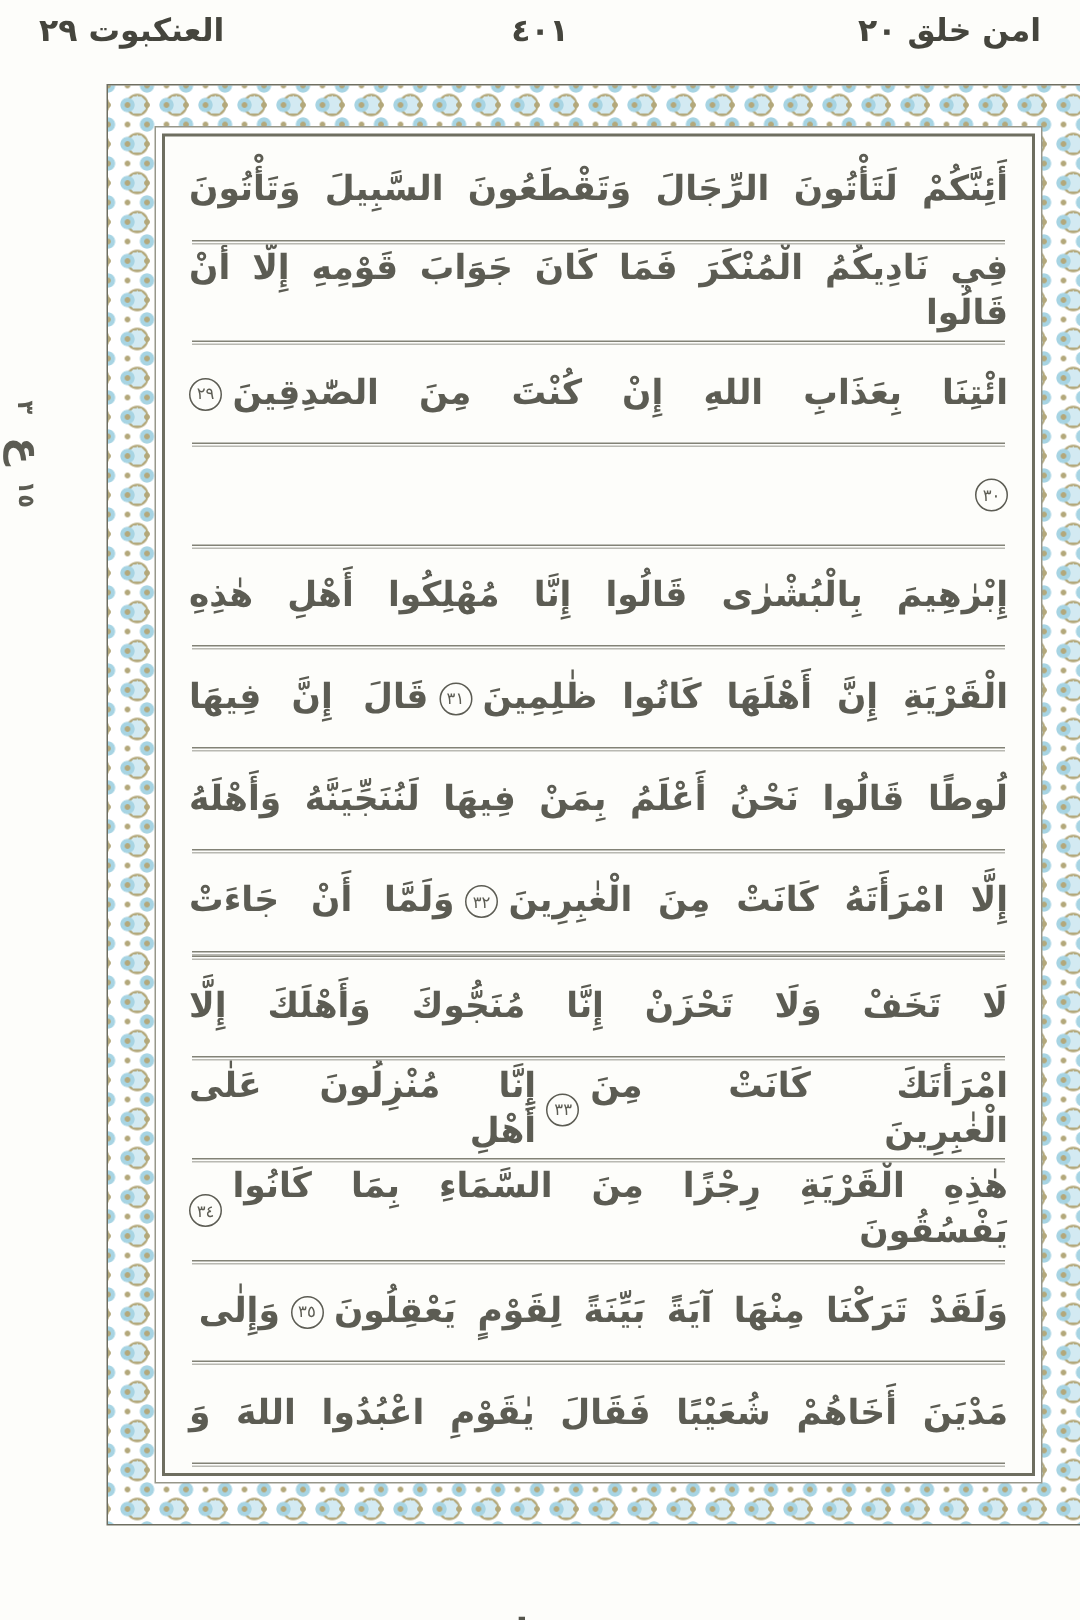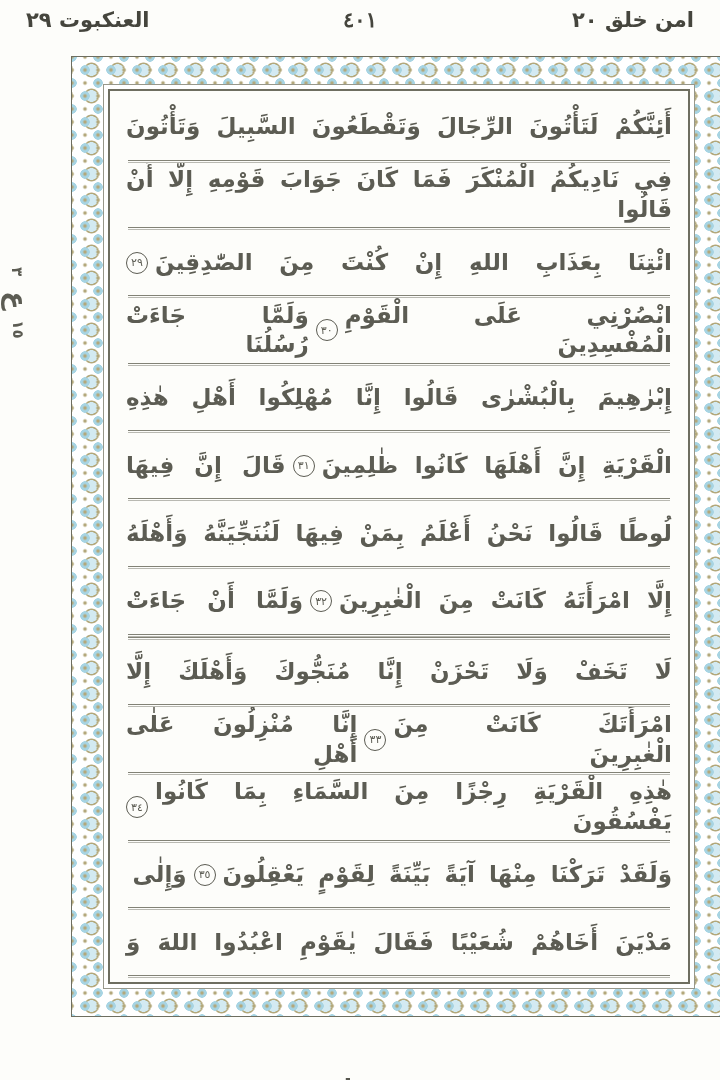--- a/index.html
+++ b/index.html
@@ -15,21 +15,21 @@
     overflow:hidden; direction:rtl;
   }
   
   .header{
     position:absolute; top:4px; right:0; left:0;
     display:grid; grid-template-columns:1fr auto 1fr;
     padding:4px 26px 0; direction:rtl;
     font-size:21px; font-weight:bold; color:#45453d;
   }
   .header .juz{justify-self:start;margin-left:40px;}
-  .header .num{justify-self:center;font-family:Liberation Serif, serif;}
+  .header .num{justify-self:center;}
   .header .surah{justify-self:end;}
   
   .margin-marker{
     position:absolute; left:2px; top:264px; width:30px;
     display:flex; flex-direction:column; align-items:center; gap:8px;
     color:var(--ink); font-weight:bold;
   }
   .margin-marker .mm{transform:rotate(90deg); font-size:15px; line-height:1;}
   .margin-marker .mm.big{font-size:27px;}
   
@@ -110,23 +110,21 @@
         <div class="line">
           <span class="seg">فِي نَادِيكُمُ الْمُنْكَرَ فَمَا كَانَ جَوَابَ قَوْمِهِ إِلَّا أَنْ قَالُوا</span>
         </div>
         <div class="rule"></div>
         <div class="line">
           <span class="seg">ائْتِنَا بِعَذَابِ اللهِ إِنْ كُنْتَ مِنَ الصّٰدِقِينَ</span>
           <span class="verse">٢٩</span>
         </div>
         <div class="rule"></div>
         <div class="line">
-          <span class="seg">انْصُرْنِي عَلَى الْقَوْمِ الْمُفْسِدِينَ</span>
           <span class="verse">٣٠</span>
-          <span class="seg">وَلَمَّا جَاءَتْ رُسُلُنَا</span>
         </div>
         <div class="rule"></div>
         <div class="line">
           <span class="seg">إِبْرٰهِيمَ بِالْبُشْرٰى قَالُوا إِنَّا مُهْلِكُوا أَهْلِ هٰذِهِ</span>
         </div>
         <div class="rule"></div>
         <div class="line">
           <span class="seg">الْقَرْيَةِ إِنَّ أَهْلَهَا كَانُوا ظٰلِمِينَ</span>
           <span class="verse">٣١</span>
           <span class="seg">قَالَ إِنَّ فِيهَا</span>

